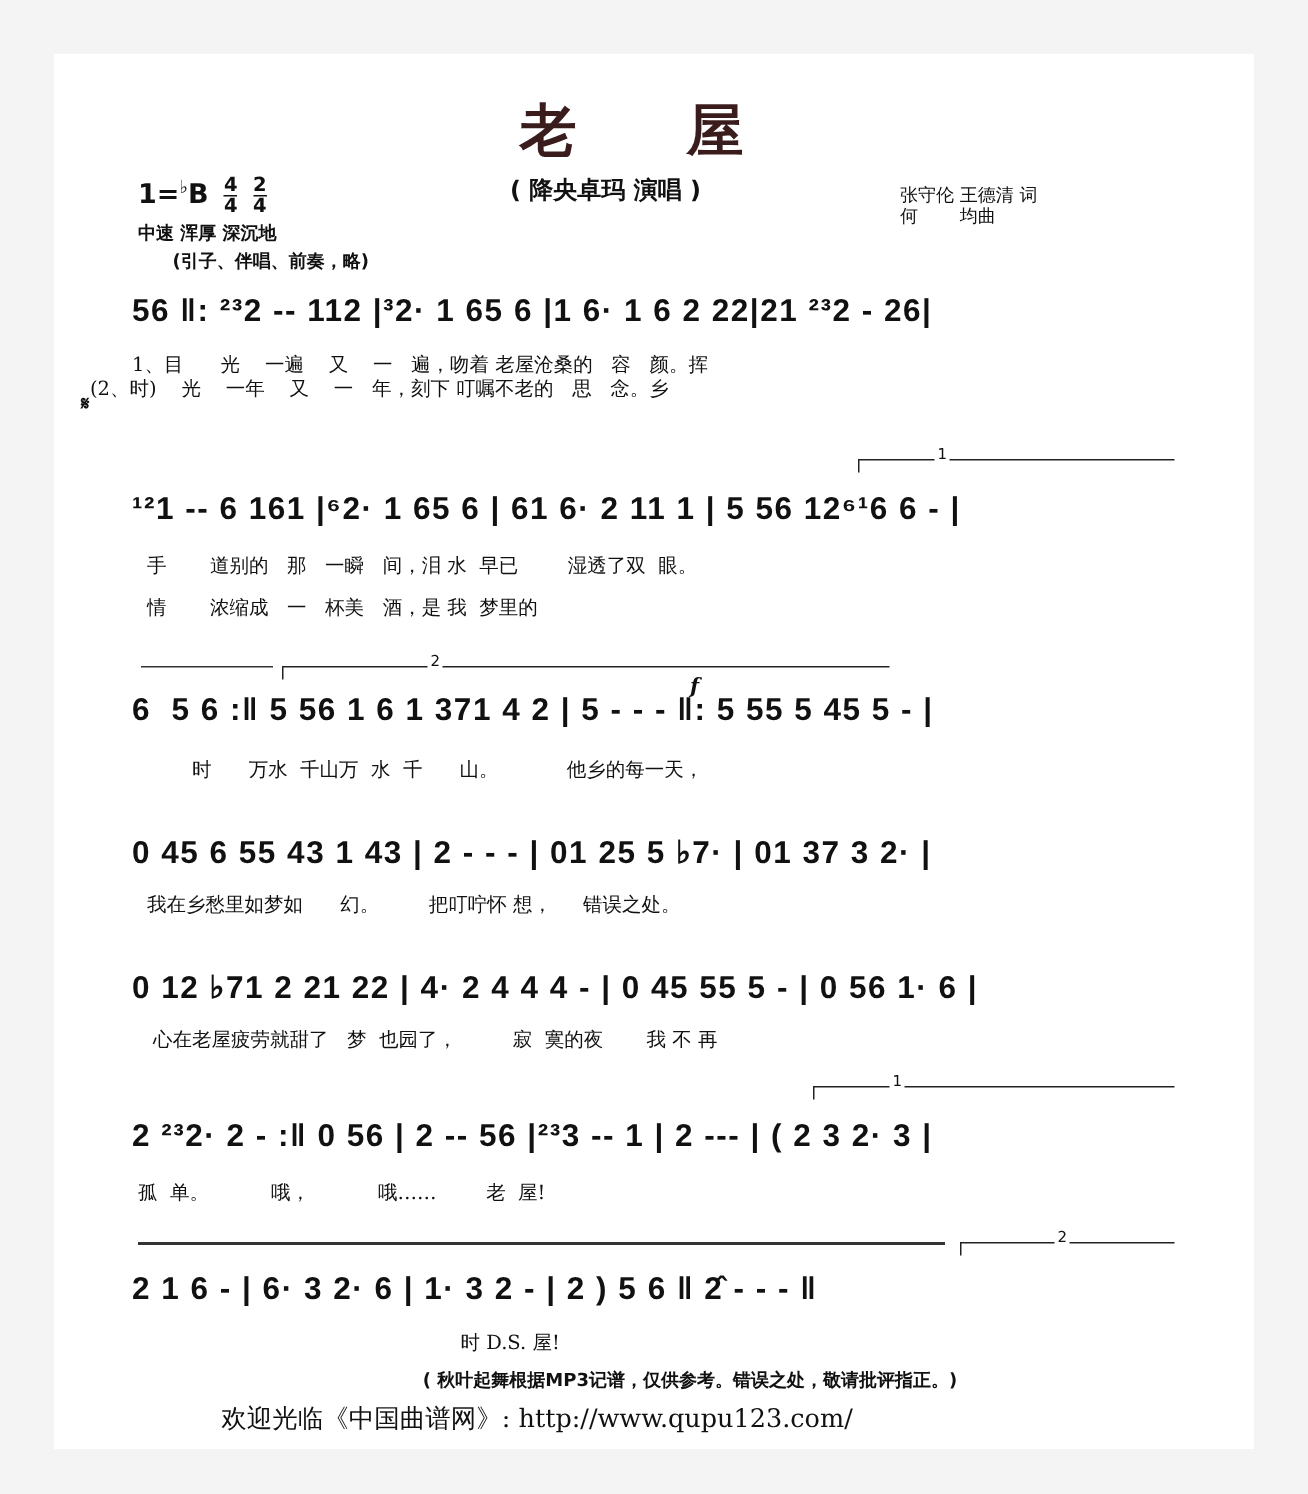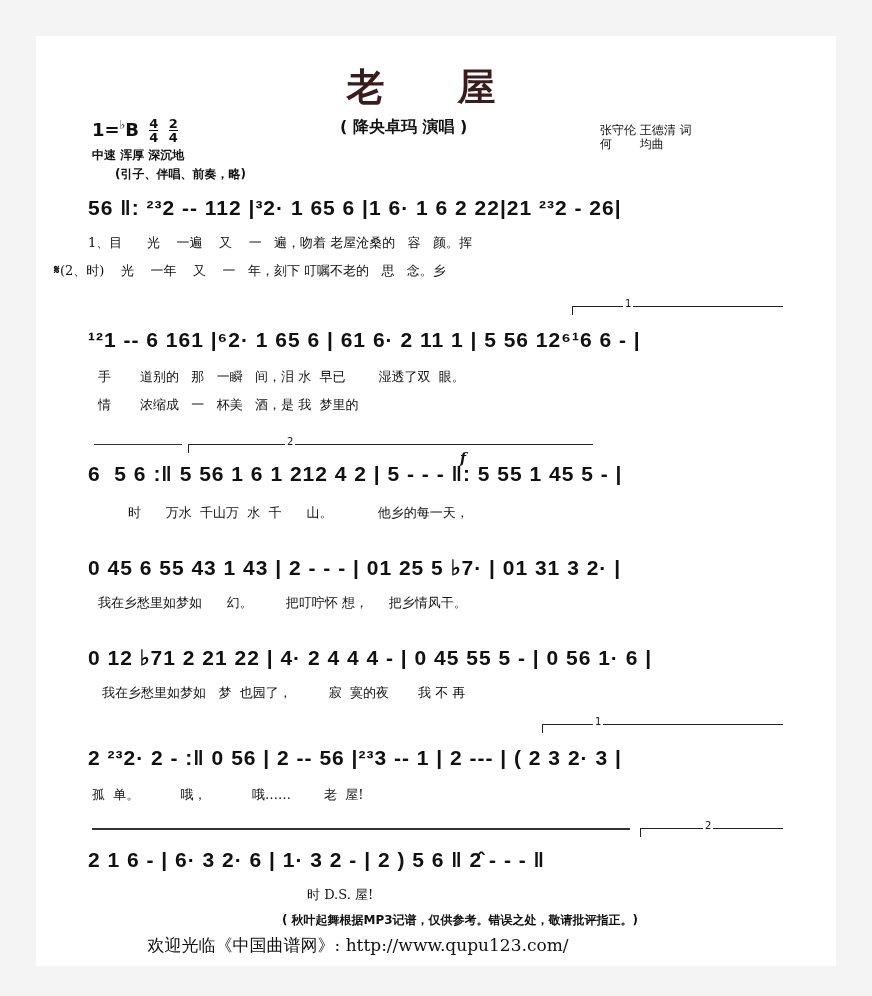--- a/index.html
+++ b/index.html
@@ -42,51 +42,51 @@
   <span class="frac"><span class="num">2</span><span>4</span></span>
 </div>
 <div class="abs tempo">中速 浑厚 深沉地</div>
 <div class="abs intro">(引子、伴唱、前奏，略)</div>
 <div class="abs credit" style="top:122px">张守伦 王德清 词</div>
 <div class="abs credit" style="top:136px">何　　 均曲</div>
 
 <div class="row" style="top:196px">
   <div class="notes" style="top:0">56 ‖: ²³2 -- 112 |³2· 1 65 6 |1 6· 1 6 2 22|21 ²³2 - 26|</div>
   <div class="lyric" style="top:38px;left:0">1、目      光    一遍    又    一   遍，吻着 老屋沧桑的   容   颜。挥</div>
-  <div class="lyric" style="top:66px;left:-28px">(2、时)    光    一年    又    一   年，刻下 叮嘱不老的   思   念。乡</div>
+  <div class="lyric" style="top:54px;left:-28px">(2、时)    光    一年    又    一   年，刻下 叮嘱不老的   思   念。乡</div>
   <div class="lyric" style="top:66px;left:-34px;font-weight:bold">𝄋</div>
 </div>
 
 <div class="bracket" style="left:572px;top:306px;width:210px">
     <span class="lbl" style="left:50px">1</span>
   </div>
 <div class="row" style="top:328px">
   <div class="notes">¹²1 -- 6 161 |⁶2· 1 65 6 | 61 6· 2 11 1 | 5 56 12⁶¹6 6 - |</div>
   <div class="lyric" style="top:40px;left:10px">手       道别的   那   一瞬   间，泪 水  早已        湿透了双  眼。</div>
   <div class="lyric" style="top:68px;left:10px">情       浓缩成   一   杯美   酒，是 我  梦里的</div>
 </div>
 
 <div class="line-full" style="left:94px;top:444px;width:88px;border-top-width:1.5px"></div>
 <div class="bracket" style="left:188px;top:444px;width:404px">
     <span class="lbl" style="left:96px">2</span>
   </div>
 <div class="row" style="top:462px">
-  <div class="notes">6  5 6 :‖ 5 56 1 6 1 212 4 2 | 5 - - - ‖: 5 55 1 45 5 - |</div>
+  <div class="notes">6  5 6 :‖ 5 56 1 6 1 371 4 2 | 5 - - - ‖: 5 55 5 45 5 - |</div>
   <div class="lyric" style="top:42px;left:40px">时      万水  千山万  水  千      山。           他乡的每一天，</div>
   <div class="abs" style="left:372px;top:-12px;font-style:italic;font-weight:bold;font-size:14px;font-family:'DejaVu Serif',serif">f</div>
 </div>
 
 <div class="row" style="top:556px">
-  <div class="notes">0 45 6 55 43 1 43 | 2 - - - | 01 25 5 ♭7· | 01 31 3 2· |</div>
-  <div class="lyric" style="top:38px;left:10px">我在乡愁里如梦如      幻。        把叮咛怀 想，     把乡情风干。</div>
+  <div class="notes">0 45 6 55 43 1 43 | 2 - - - | 01 25 5 ♭7· | 01 37 3 2· |</div>
+  <div class="lyric" style="top:38px;left:10px">我在乡愁里如梦如      幻。        把叮咛怀 想，     错误之处。</div>
 </div>
 
 <div class="row" style="top:646px">
   <div class="notes">0 12 ♭71 2 21 22 | 4· 2 4 4 4 - | 0 45 55 5 - | 0 56 1· 6 |</div>
-  <div class="lyric" style="top:38px;left:14px">我在乡愁里如梦如   梦  也园了，         寂  寞的夜       我 不 再</div>
+  <div class="lyric" style="top:38px;left:14px">心在老屋疲劳就甜了   梦  也园了，         寂  寞的夜       我 不 再</div>
 </div>
 
 <div class="bracket" style="left:542px;top:724px;width:240px">
     <span class="lbl" style="left:50px">1</span>
   </div>
 <div class="row" style="top:746px">
   <div class="notes">2 ²³2· 2 - :‖ 0 56 | 2 -- 56 |²³3 -- 1 | 2 --- | ( 2 3 2· 3 |</div>
   <div class="lyric" style="top:40px;left:4px">孤  单。          哦，           哦……        老  屋!</div>
 </div>
 

